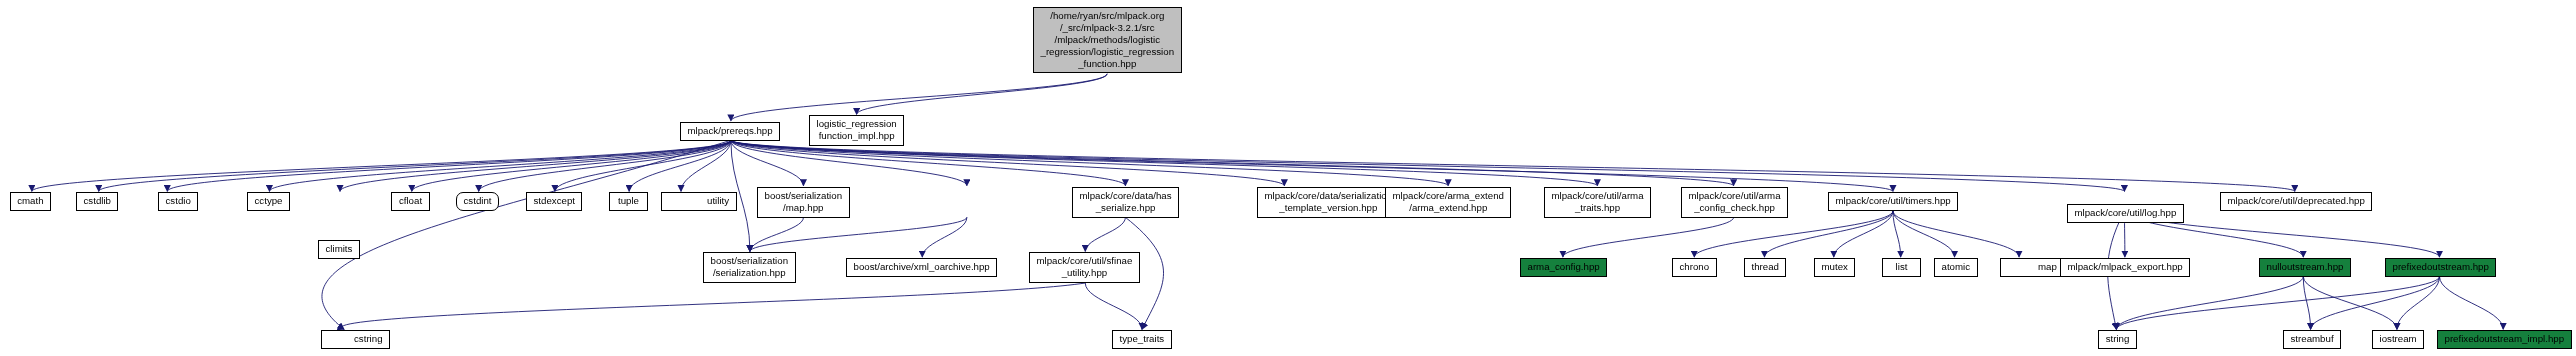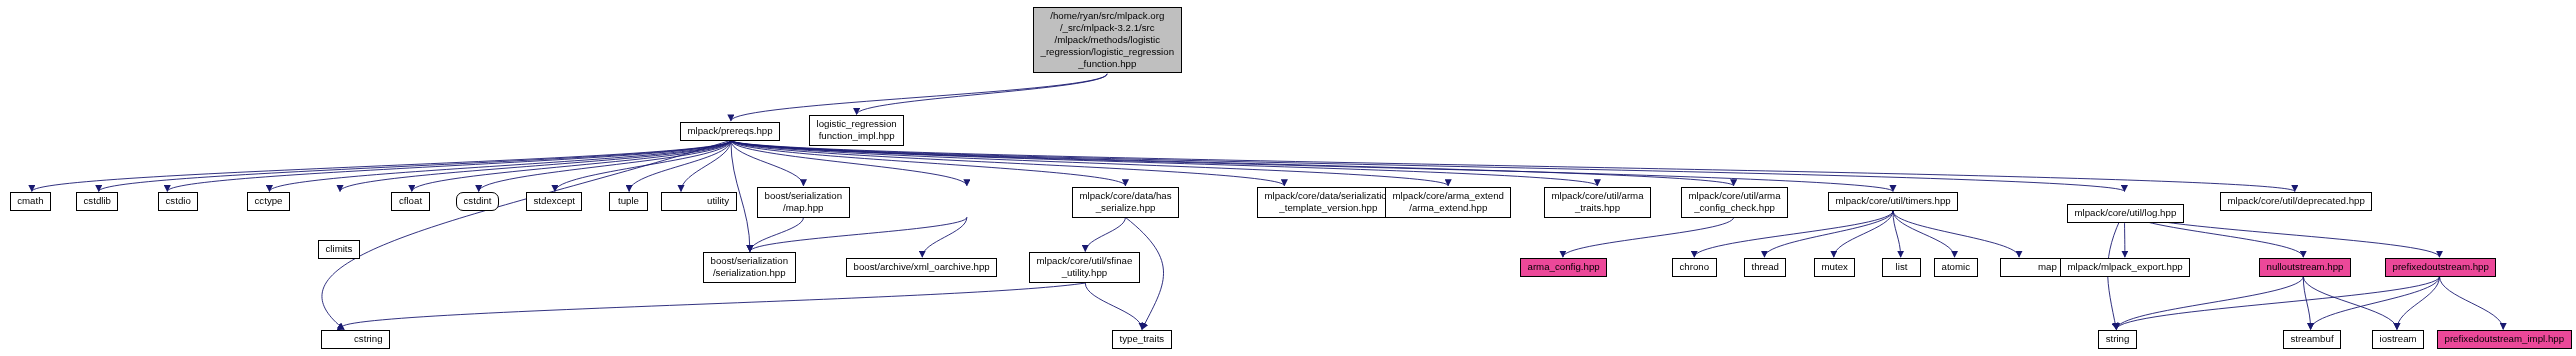--- a/index.html
+++ b/index.html
@@ -18,21 +18,21 @@
     background: #ffffff;
     color: #000000;
     font-size: 9.7px;
     line-height: 12px;
     padding: 2.4px 6.5px;
     min-width: 39px;
     text-align: center;
     white-space: nowrap;
   }
   .node.link { cursor: pointer; }
-  .node.gray { background: #ec4899; }
+  .node.gray { background: #15803d; }
   .node.main { background: #bfbfbf; }
   .line { display: block; }
 </style>
 </head>
 <body>
 
 <div id="stage" style="width: 2576px; height: 356px;">
   <svg id="edges" xmlns="http://www.w3.org/2000/svg" width="2576" height="356" viewBox="0 0 3173 439">
     <defs>
       <marker id="arrowhead" viewBox="0 0 10 10" refX="9" refY="5" markerWidth="8" markerHeight="8" orient="auto-start-reverse">

